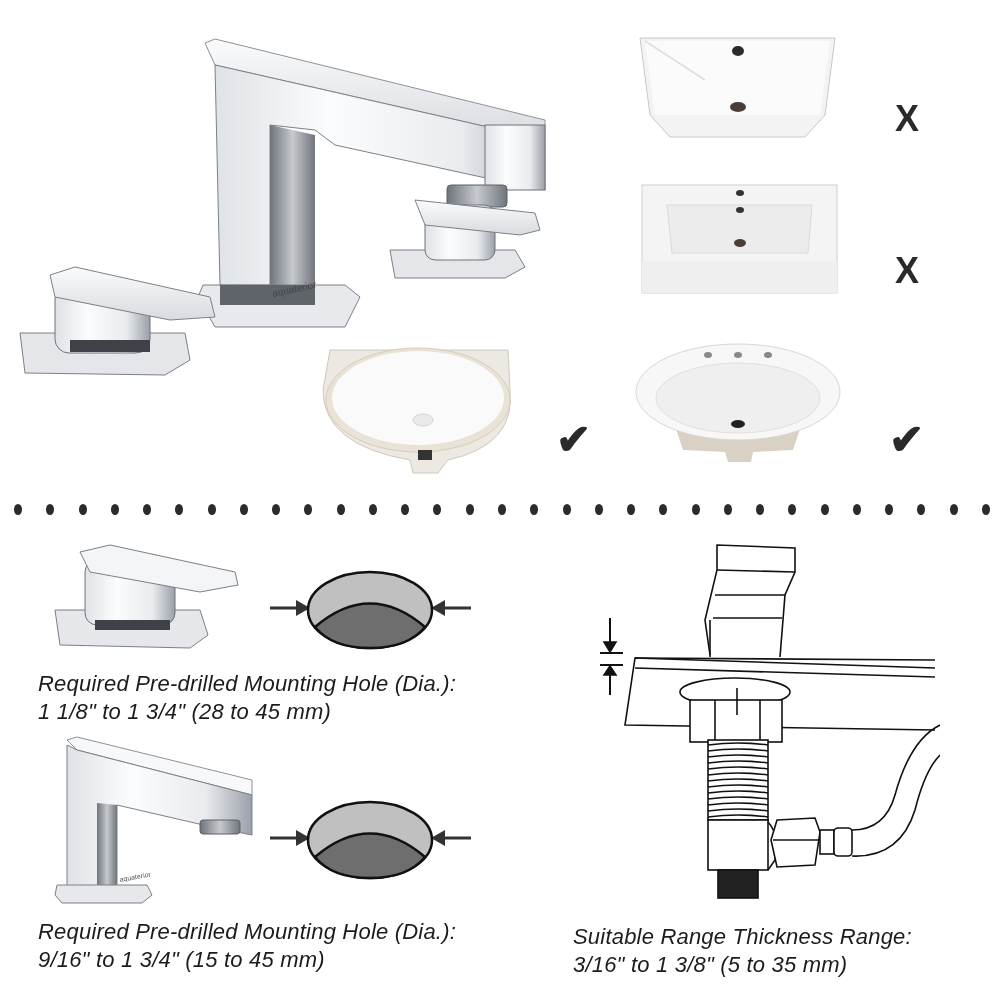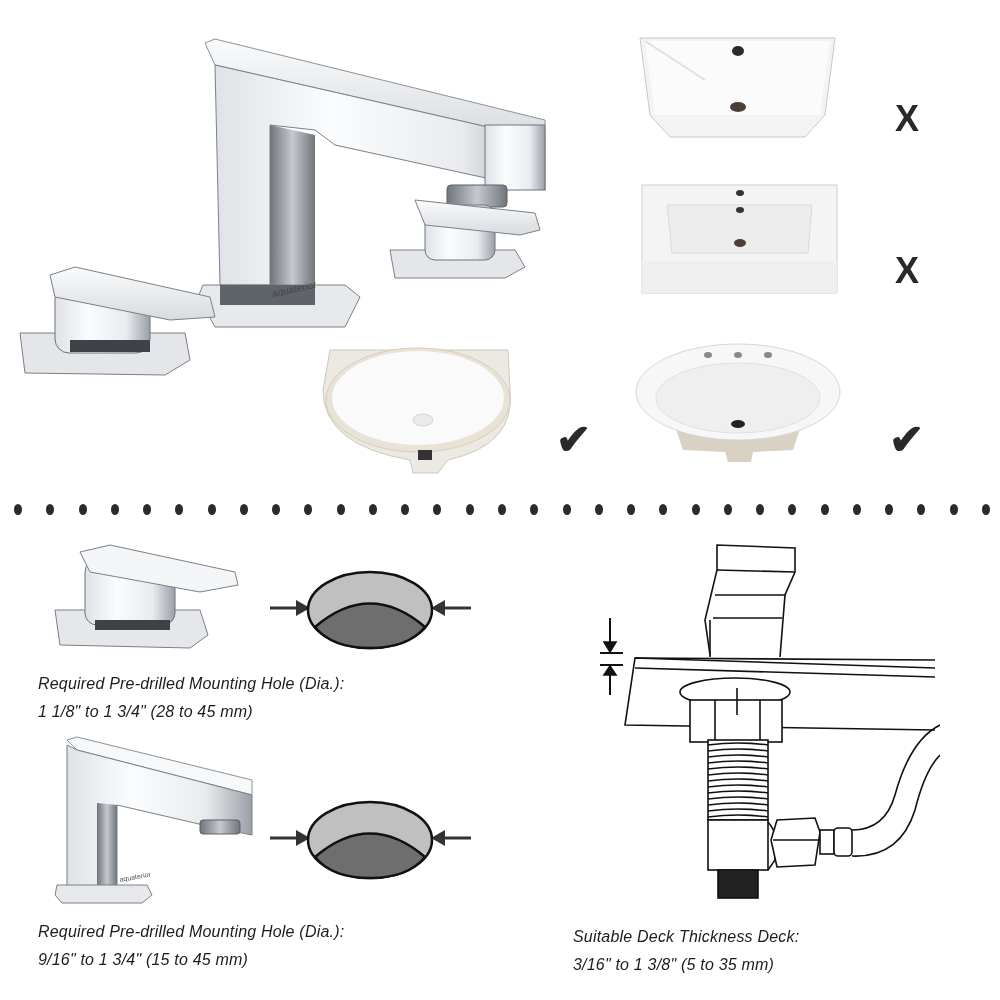--- a/index.html
+++ b/index.html
@@ -1,20 +1,20 @@
 <!DOCTYPE html>
 <html><head>
 <meta charset="utf-8">
 <style>
   html, body { margin: 0; padding: 0; background: #ffffff; }
   body { width: 1000px; height: 1000px; position: relative; overflow: hidden; font-family: "Liberation Sans", sans-serif; color: #1a1a1a; }
   .abs { position: absolute; }
   svg { display: block; }
   .caption {
-    position: absolute; font-style: italic; font-size: 16px; line-height: 28px;
+    position: absolute; font-style: italic; font-size: 22px; line-height: 28px;
     color: #1c1c1c; letter-spacing: 0.2px; white-space: nowrap;
     font-family: "Liberation Sans", sans-serif;
   }
   .mark { position: absolute; font-family: "Liberation Sans", sans-serif; font-weight: bold; color: #2a2a2a; }
   .dots { position: absolute; left: 0; top: 500px; width: 1000px; height: 20px; }
   .dot { position: absolute; top: 4px; width: 8px; height: 11px; border-radius: 50%; background: #2b2b2b; }
 </style>
 </head>
 <body>
 
@@ -234,21 +234,21 @@
     <path d="M173,282 Q185,295 180,320 L173,330"></path>
     <polygon points="182,280 220,278 225,292 220,325 182,327 176,300" fill="#fff"></polygon>
     <line x1="178" y1="300" x2="225" y2="300"></line>
     <rect x="225" y="290" width="14" height="24" fill="#fff"></rect>
     <rect x="239" y="288" width="18" height="28" rx="4" fill="#fff"></rect>
 
     <path d="M257,290 Q290,290 300,255 Q315,200 345,185"></path>
     <path d="M257,316 Q305,318 320,270 Q330,230 345,215"></path>
   </svg>
 </div>
-<div class="caption" style="left:573px; top:923px;">Suitable Deck Thickness Deck:</div>
+<div class="caption" style="left:573px; top:923px;">Suitable Range Thickness Range:</div>
 <div class="caption" style="left:573px; top:951px;">3/16" to 1 3/8" (5 to 35 mm)</div>
 
 <svg width="0" height="0" style="position:absolute">
   <defs>
     <linearGradient id="chromeV" x1="0" x2="1" y1="0" y2="0">
       <stop offset="0" stop-color="#dfe2e6"></stop>
       <stop offset="0.35" stop-color="#fbfcfd"></stop>
       <stop offset="0.75" stop-color="#e9ebee"></stop>
       <stop offset="1" stop-color="#9aa0a8"></stop>
     </linearGradient>

